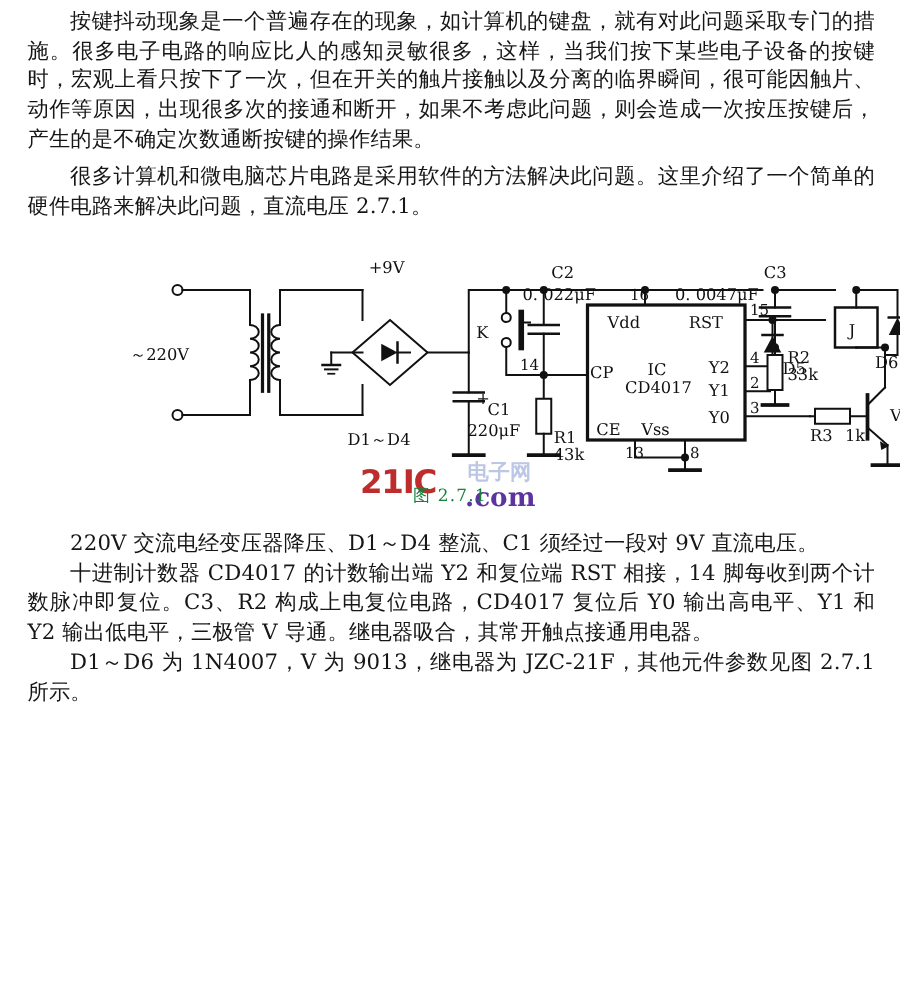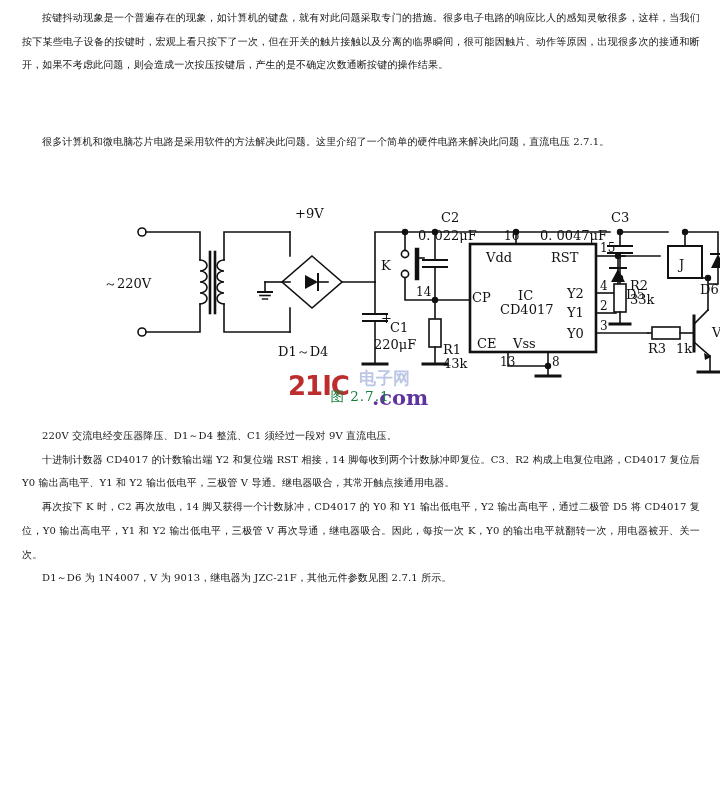--- a/index.html
+++ b/index.html
@@ -20,21 +20,21 @@
     position: relative;
     width: 720px;
     height: 791px;
   }
 
   
   .prose {
     position: absolute;
     left: 22px;
     width: 678px;
-    font-size: 10px;
+    font-size: 17px;
     line-height: 23.7px;
     text-align: justify;
     text-justify: inter-character;
     letter-spacing: 0.15px;
     color: #161616;
   }
   .prose p {
     margin: 0;
     text-indent: 2em;
     white-space: normal;
@@ -83,21 +83,21 @@
     font-family: "DejaVu Sans", "Liberation Sans", sans-serif;
     font-weight: bold;
     font-size: 26px;
     line-height: 31px;
     letter-spacing: -1px;
     color: #b91c1c;
     opacity: 0.92;
   }
   .wm-cn {
     position: absolute;
-    left: 71px;
+    left: 86px;
     top: 1px;
     font-family: "DejaVu Sans", "Liberation Sans", sans-serif;
     font-weight: bold;
     font-size: 17px;
     line-height: 17px;
     letter-spacing: 0px;
     color: #b9c4e4;
     opacity: 0.95;
   }
   .wm-com {
@@ -347,17 +347,16 @@
     <span class="wm-21ic">21IC</span>
     <span class="wm-cn">电子网</span>
     <span class="wm-com">.com</span>
   </div>
 
   <div class="fig-caption">图 2.7.1</div>
 
   <div class="prose" id="block-bot">
     <p>220V 交流电经变压器降压、D1～D4 整流、C1 须经过一段对 9V 直流电压。</p>
     <p>十进制计数器 CD4017 的计数输出端 Y2 和复位端 RST 相接，14 脚每收到两个计数脉冲即复位。C3、R2 构成上电复位电路，CD4017 复位后 Y0 输出高电平、Y1 和 Y2 输出低电平，三极管 V 导通。继电器吸合，其常开触点接通用电器。</p>
-    <p>再次按下 K 时，C2 再次放电，14 脚又获得一个计数脉冲，CD4017 的 Y0 和 Y1 输出低电平，Y2 输出高电平，通过二极管 D5 将 CD4017 复位，Y0 输出高电平，Y1 和 Y2 输出低电平，三极管 V 再次导通，继电器吸合。因此，每按一次 K，Y0 的输出电平就翻转一次，用电器被开、关一次。</p>
     <p>D1～D6 为 1N4007，V 为 9013，继电器为 JZC-21F，其他元件参数见图 2.7.1 所示。</p>
   </div>
 
 </div>
 
 </body></html>

